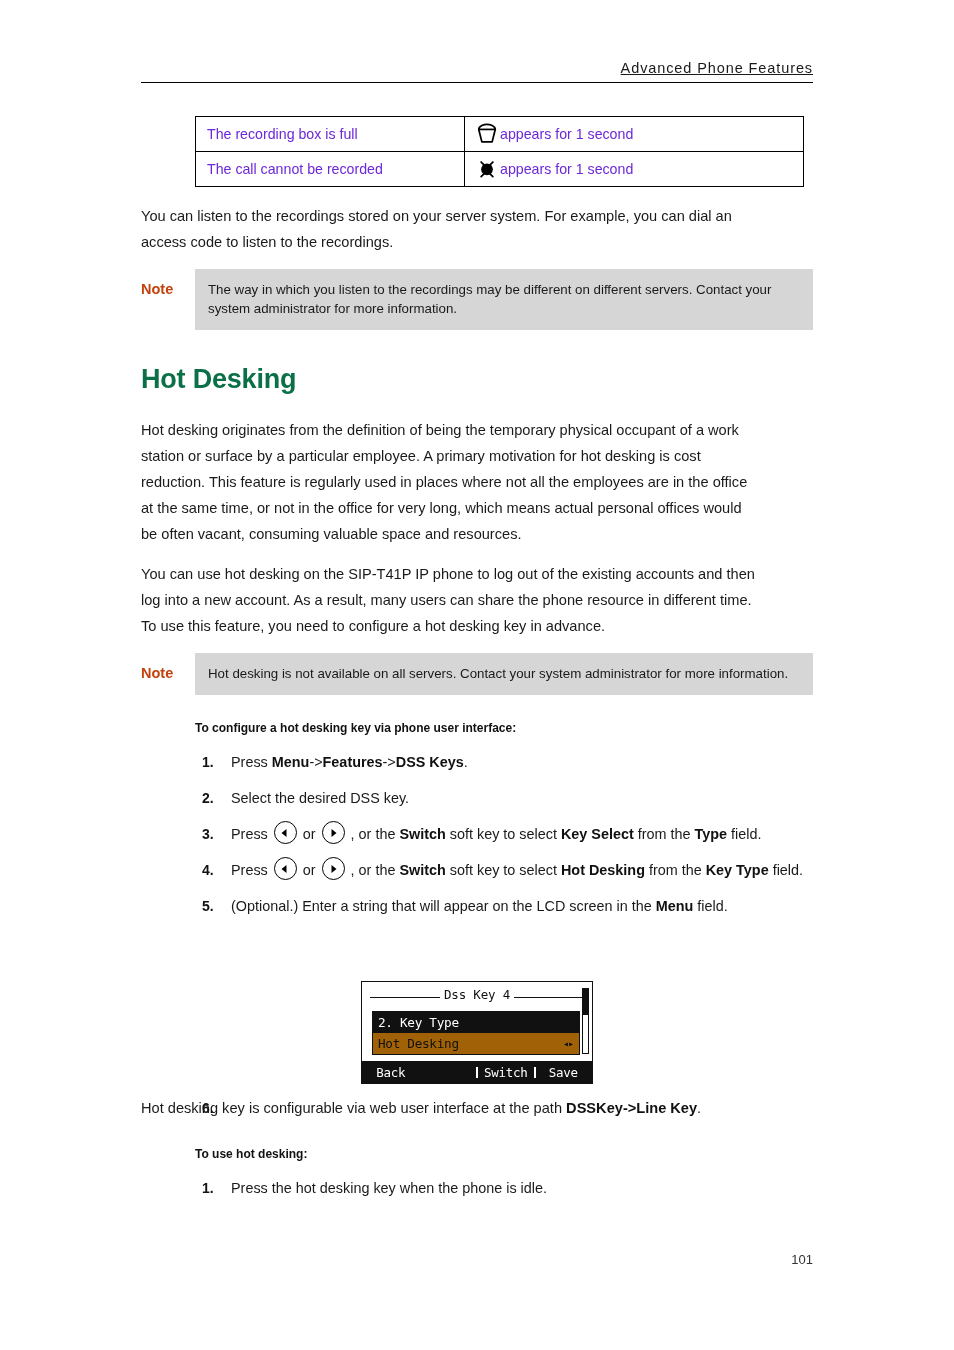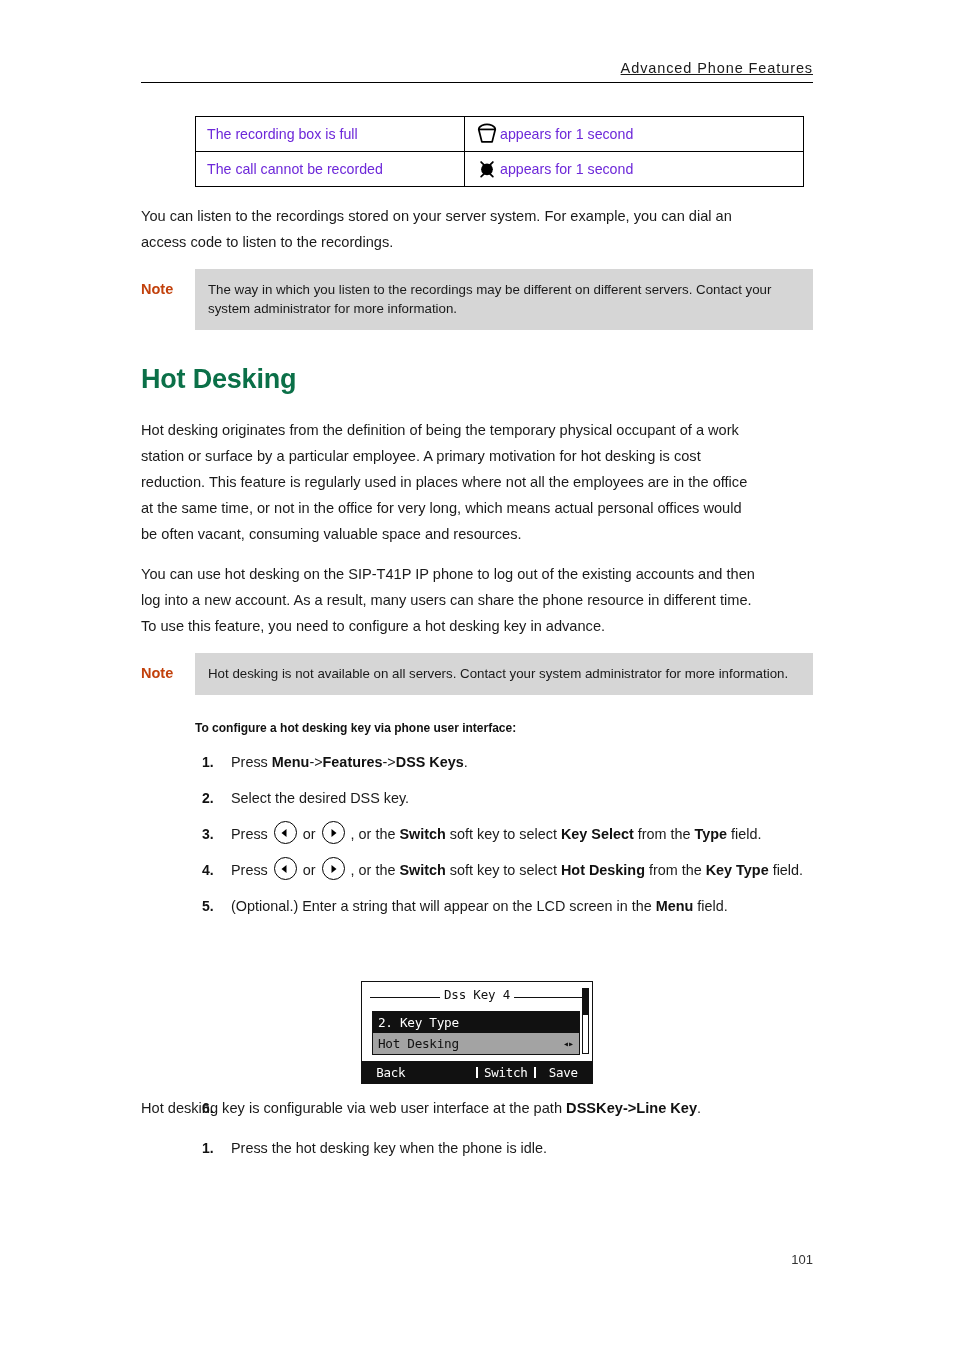--- a/index.html
+++ b/index.html
@@ -227,21 +227,21 @@
     font-size: 12.5px;
     color: #111;
     white-space: nowrap;
     letter-spacing: -0.2px;
   }
   .lcd-list {
     margin: 3px 12px 0 10px;
     border: 1.4px solid #111;
     height: 44px;
     box-sizing: border-box;
-    background: #a3a3a3;
+    background: #a16207;
   }
   .lcd-item {
     height: 21px;
     display: flex;
     align-items: center;
     padding: 0 5px;
     font-size: 12.7px;
     letter-spacing: -0.3px;
   }
   .lcd-item.sel {
@@ -407,20 +407,21 @@
     </div>
   </div>
 
   <div class="content" style="top:1085px;">
     <ol class="steps" id="steps-1-tail">
         <li><span class="num">6.</span></li>
       </ol>
 
     <p class="body indent" id="web-ui-note">Hot desking key is configurable via web user interface at the path <b>DSSKey</b><b>-&gt;</b><b>Line Key</b>.</p>
 
+    <div class="proc-title">To use hot desking:</div>
     <ol class="steps" id="steps-2">
         <li><span class="num">1.</span><span>Press the hot desking key when the phone is idle.</span></li>
       </ol>
   </div>
 
   <div class="page-number">101</div>
 
 </div>
 
 </body></html>

